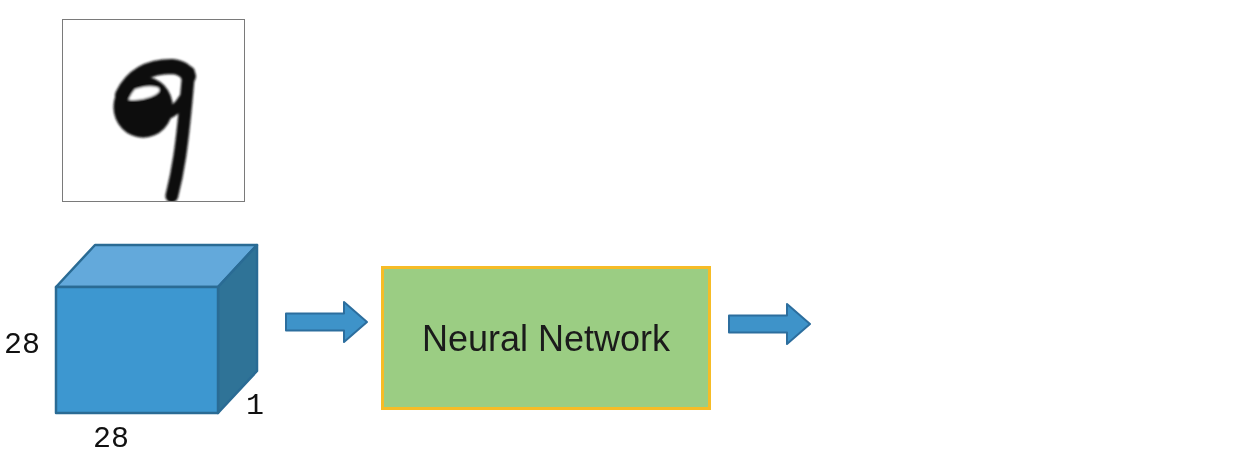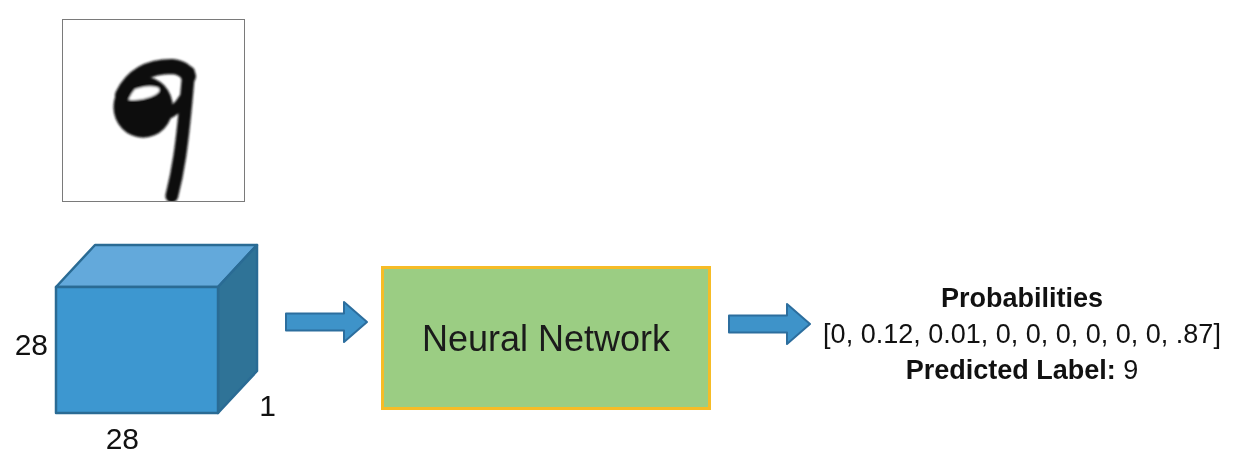--- a/index.html
+++ b/index.html
@@ -26,22 +26,23 @@
   
   .cube-svg { left: 0; top: 235px; }
   .cube-face { stroke: var(--cube_stroke); stroke-width: 2.5; stroke-linejoin: round; }
   .face-top   { fill: var(--cube_top); }
   .face-right { fill: var(--cube_right); }
   .face-front { fill: var(--cube_front); }
 
   .dim-label {
     font-size: 30px;
     line-height: 32px;
-    text-align: right;
+    text-align: left;
     color: #111;
+    font-family: Liberation Mono, monospace;
   }
   .label-height { left: 4px;  top: 329px; width: 44px; }
   .label-width  { left: 93px; top: 423px; width: 46px; }
   .label-depth  { left: 246px; top: 390px; width: 30px; }
 
   
   .arrow-svg polygon {
     fill: var(--arrow_fill);
     stroke: var(--arrow_stroke);
     stroke-width: 2;
@@ -117,22 +118,14 @@
   </svg>
 
   <div class="abs nn-box">
     <span class="nn-label">Neural Network</span>
   </div>
 
   <svg class="abs arrow-svg arrow-2" width="84" height="44" viewBox="0 0 84 44">
     <polygon points="1,13.5 59,13.5 59,2 82,22 59,42 59,30.5 1,30.5"></polygon>
   </svg>
 
-  <div class="abs output-block">
-    <div class="bold">Probabilities</div>
-    <div>[0, 0.12, 0.01, 0, 0, 0, 0, 0, 0, .87]</div>
-    <div>
-      <span class="bold">Predicted Label:</span>
-      <span>9</span>
-    </div>
-  </div>
 
 </div>
 
 </body></html>

